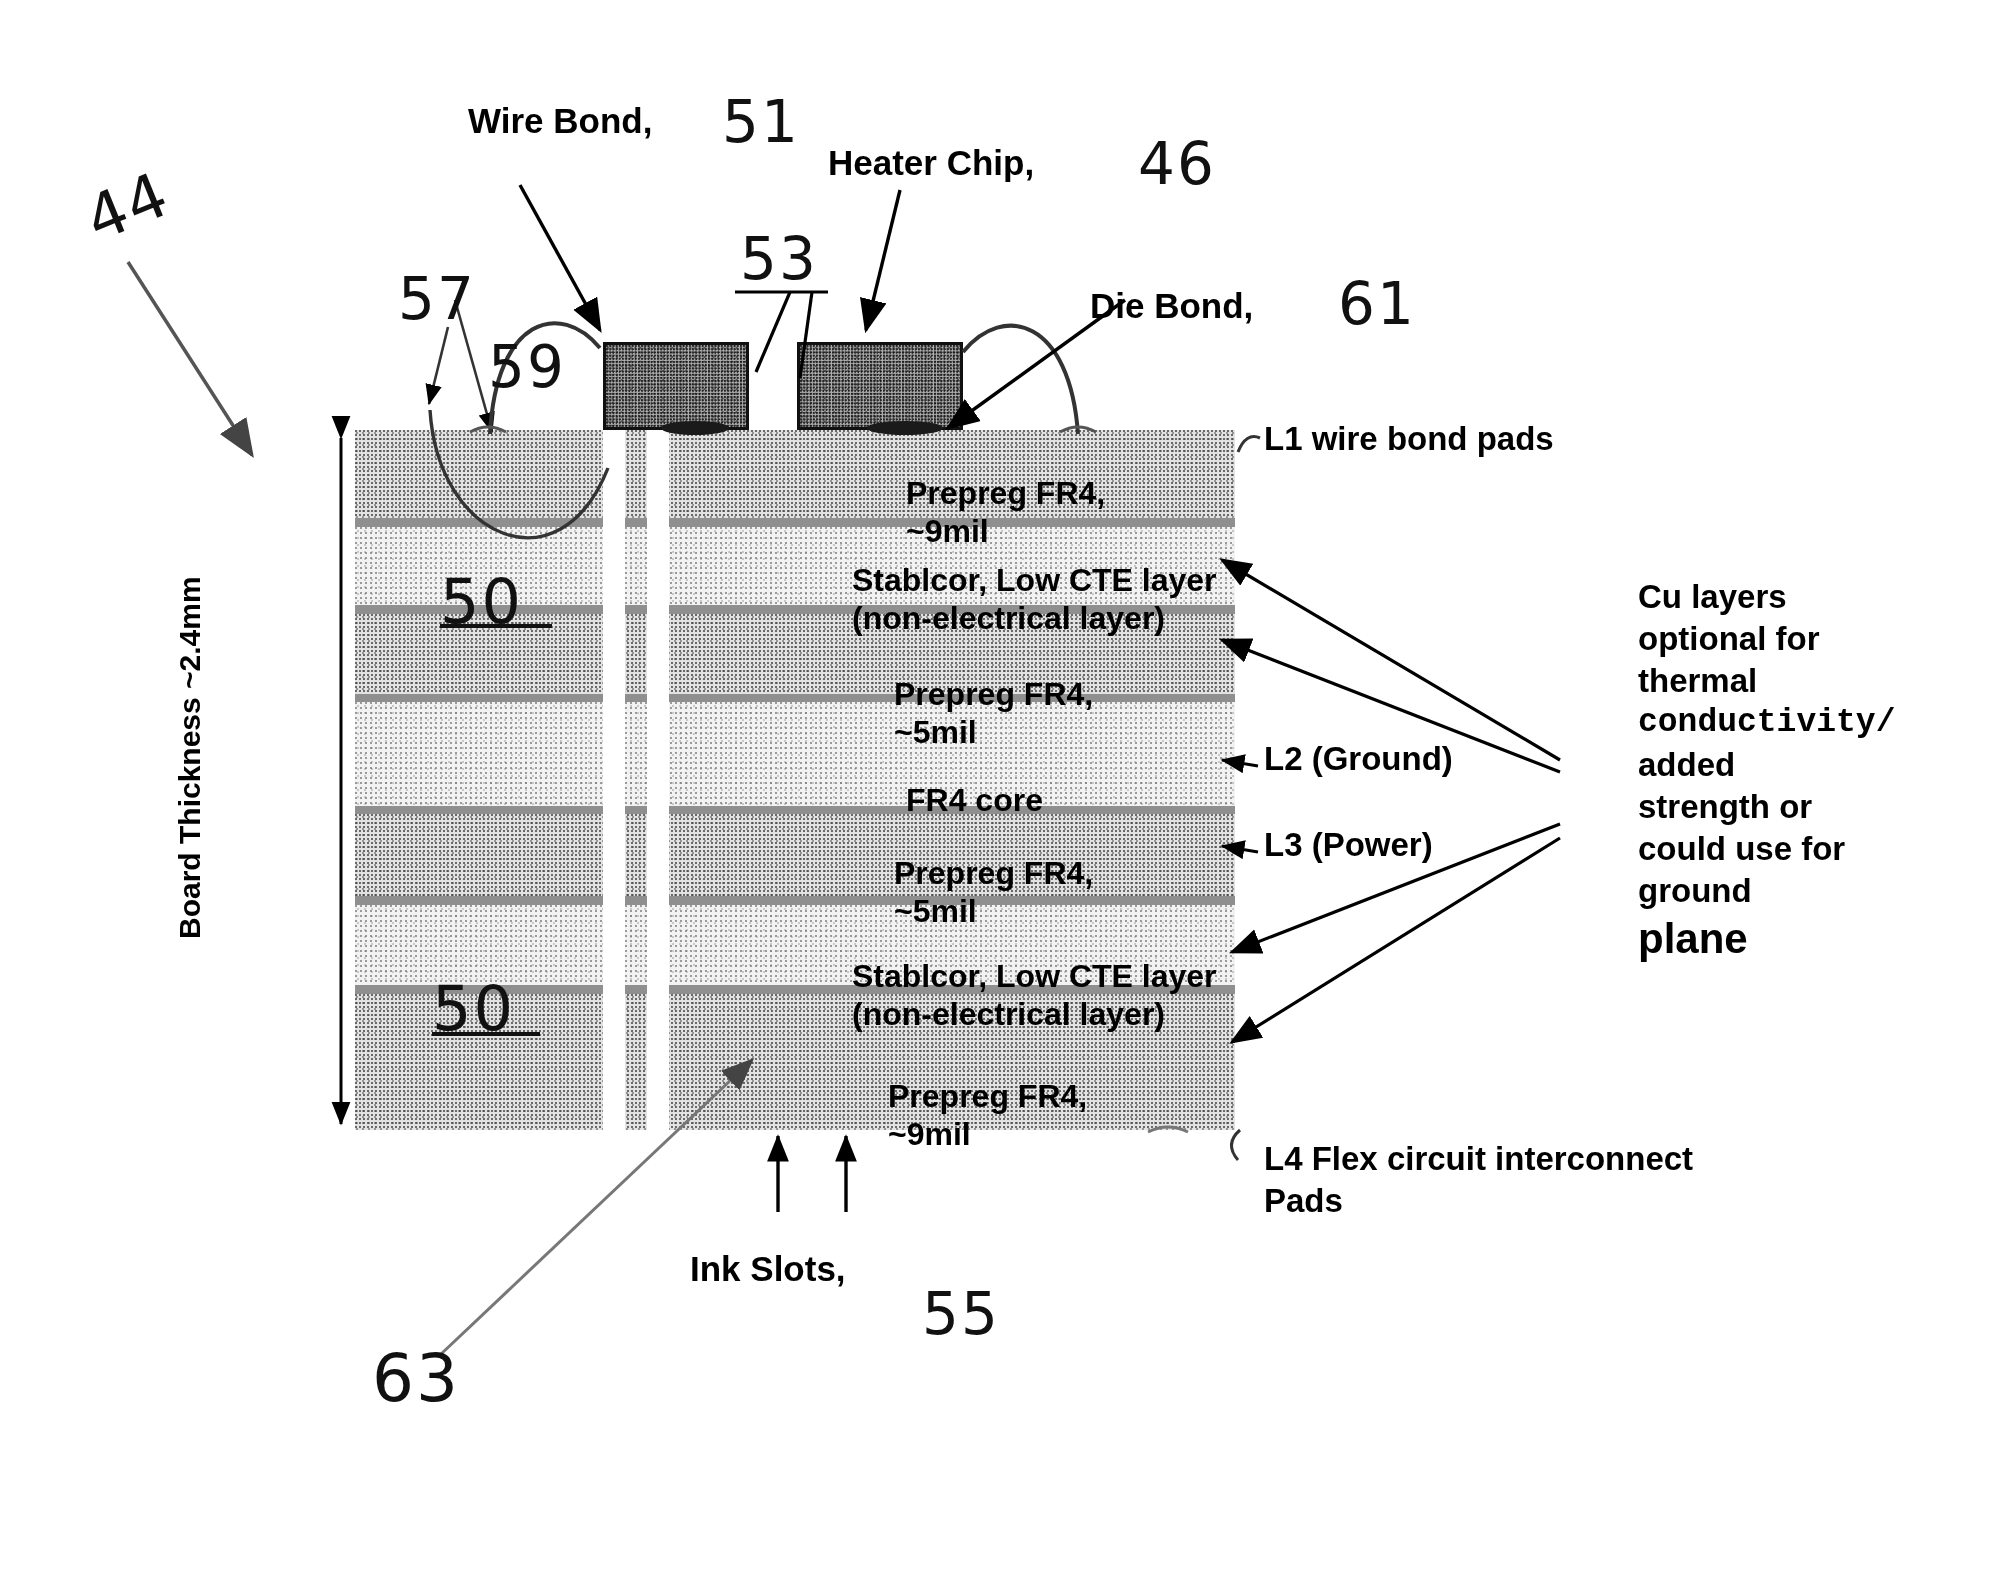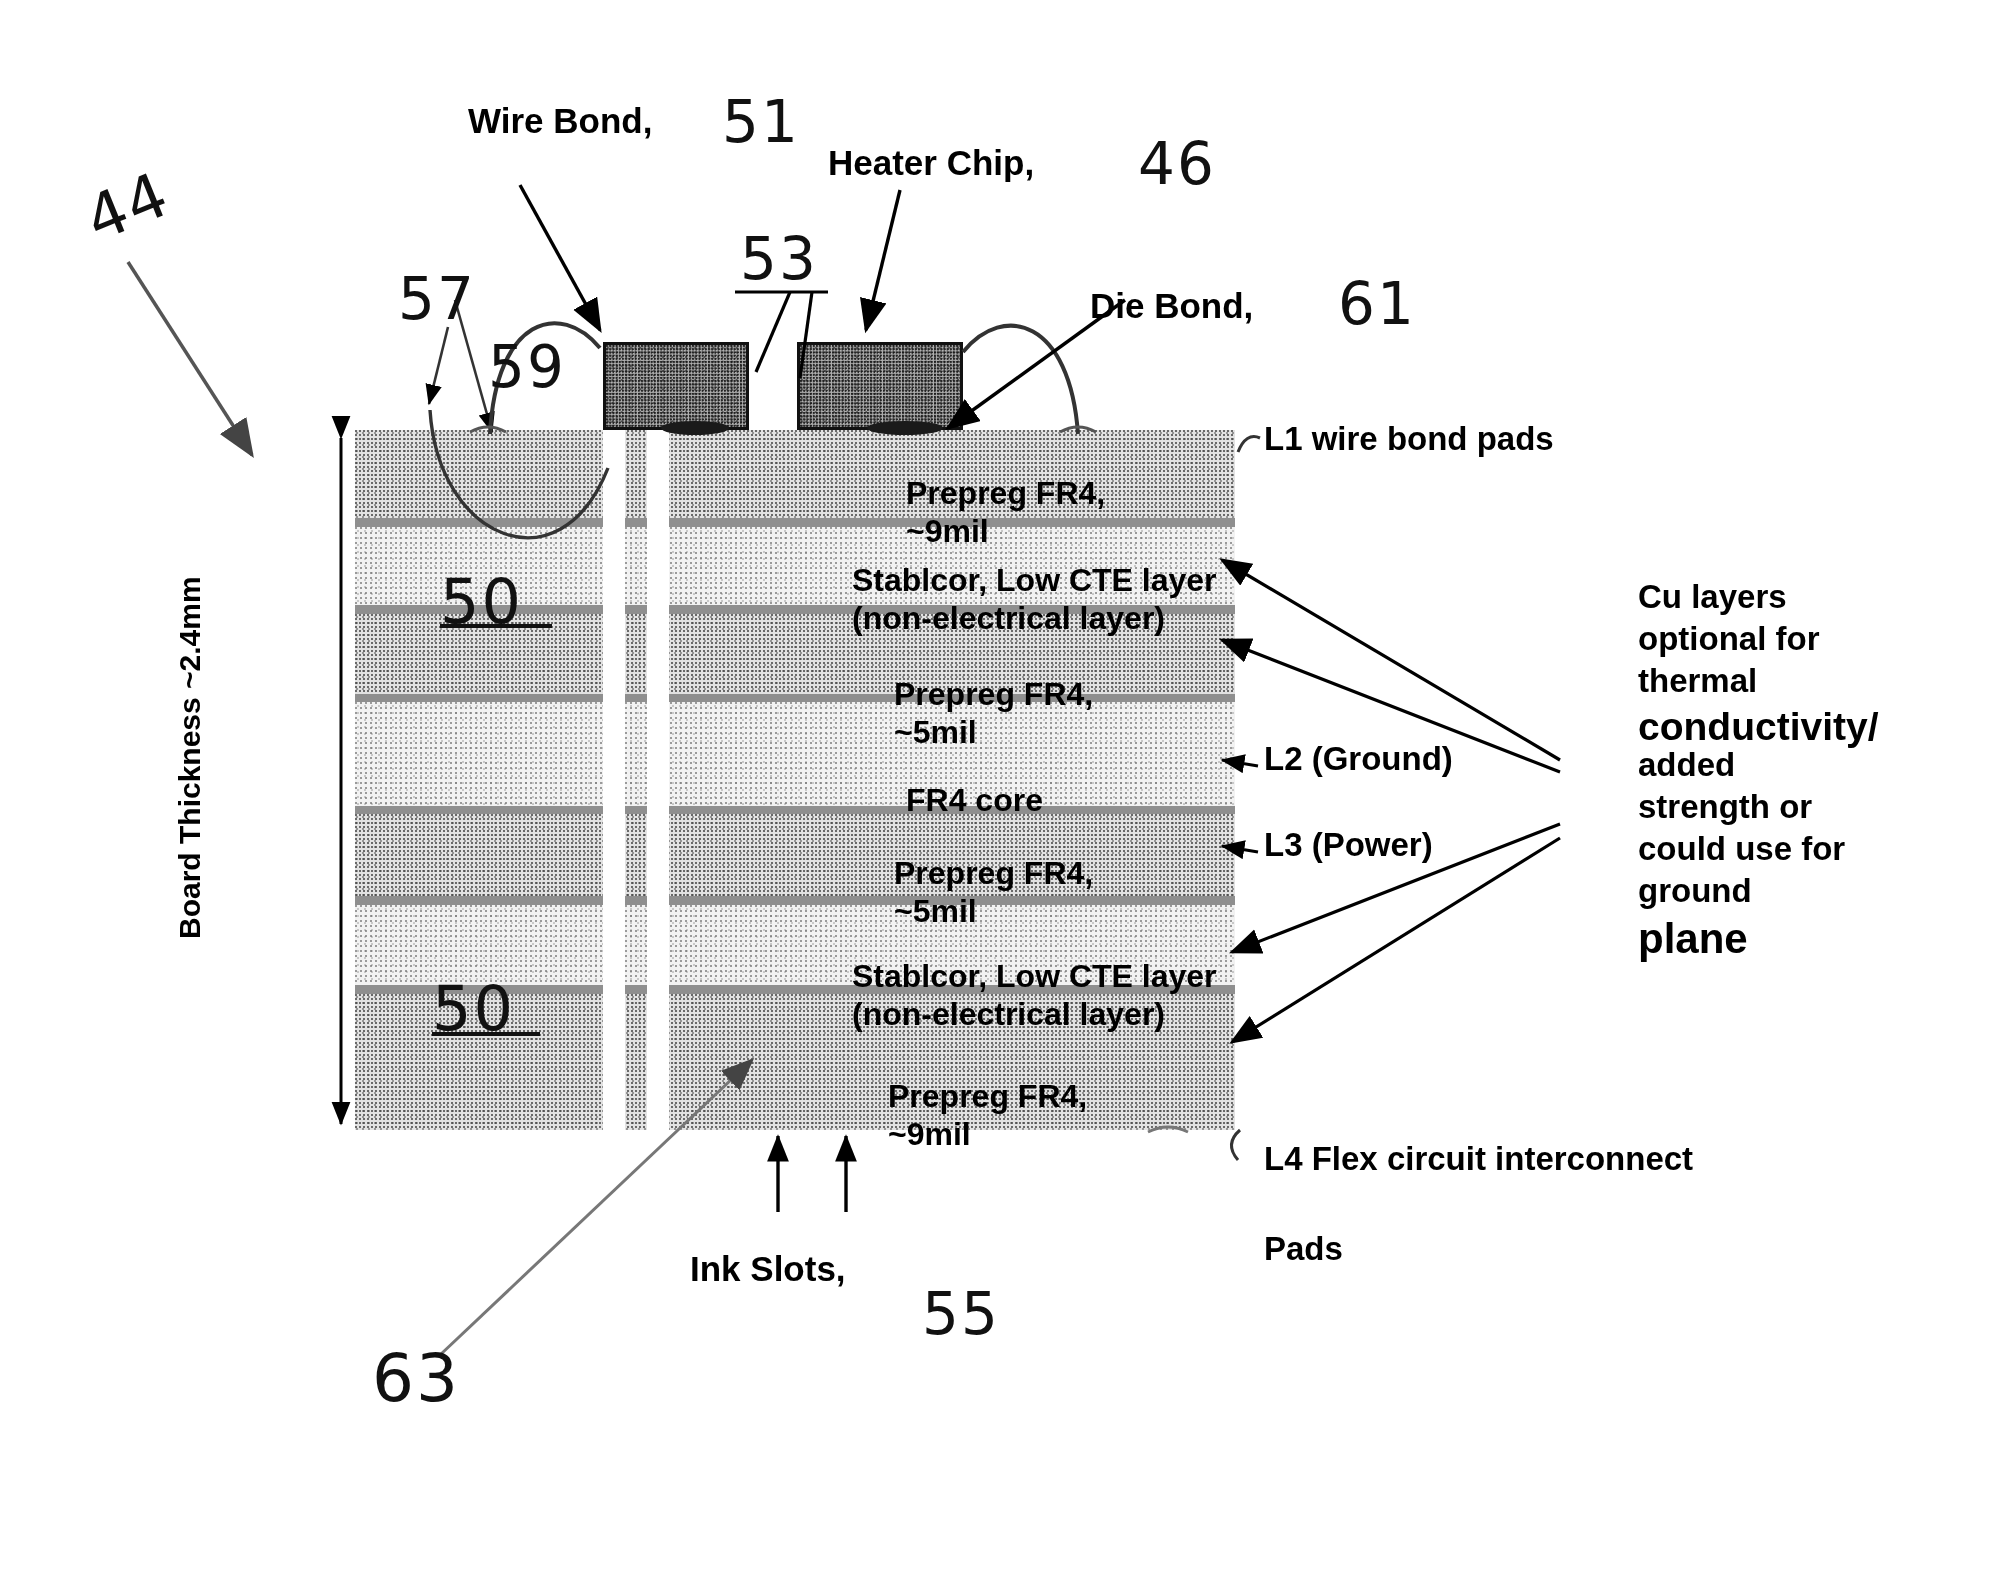--- a/index.html
+++ b/index.html
@@ -189,26 +189,26 @@
 <div class="lbl" style="left:852px;top:958px;font-size:32px;">Stablcor, Low CTE layer</div>
 <div class="lbl" style="left:852px;top:996px;font-size:32px;">(non-electrical layer)</div>
 
 <div class="lbl" style="left:888px;top:1078px;font-size:32px;">Prepreg FR4,</div>
 <div class="lbl" style="left:888px;top:1116px;font-size:32px;">~9mil</div>
 
 <div class="lbl" style="left:1264px;top:420px;font-size:33px;">L1 wire bond pads</div>
 <div class="lbl" style="left:1264px;top:740px;font-size:33px;">L2 (Ground)</div>
 <div class="lbl" style="left:1264px;top:826px;font-size:33px;">L3 (Power)</div>
 <div class="lbl" style="left:1264px;top:1140px;font-size:33px;">L4 Flex circuit interconnect</div>
-<div class="lbl" style="left:1264px;top:1230px;font-size:33px;">Pads</div>
+<div class="lbl" style="left:1264px;top:1182px;font-size:33px;">Pads</div>
 
 <div class="lbl" style="left:1638px;top:578px;font-size:33px;">Cu layers</div>
 <div class="lbl" style="left:1638px;top:620px;font-size:33px;">optional for</div>
 <div class="lbl" style="left:1638px;top:662px;font-size:33px;">thermal</div>
-<div class="lbl" style="left:1638px;top:704px;font-size:39px;">conductivity/</div>
+<div class="lbl" style="left:1638px;top:704px;font-size:33px;font-family:Liberation Mono, monospace;">conductivity/</div>
 <div class="lbl" style="left:1638px;top:746px;font-size:33px;">added</div>
 <div class="lbl" style="left:1638px;top:788px;font-size:33px;text-align:center;">strength or</div>
 <div class="lbl" style="left:1638px;top:830px;font-size:33px;">could use for</div>
 <div class="lbl" style="left:1638px;top:872px;font-size:33px;">ground</div>
 <div class="lbl" style="left:1638px;top:914px;font-size:42px;">plane</div>
 
 <div class="lbl" style="left:690px;top:1248px;font-size:35px;">Ink Slots,</div>
 <div class="num" style="left:922px;top:1236px;font-size:58px;margin-top:44px;">55</div>
 
 </body></html>

